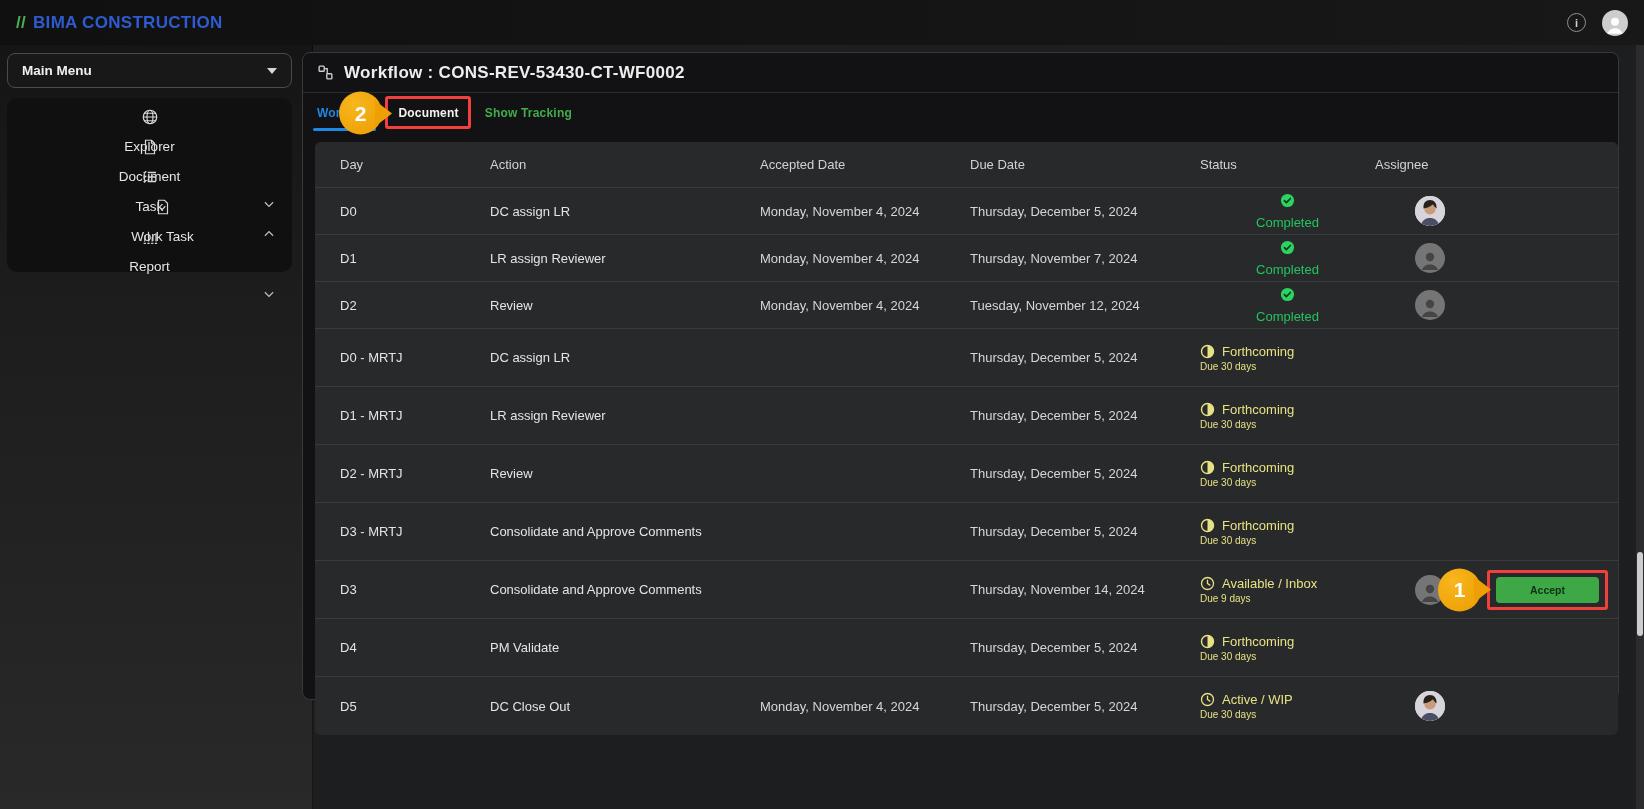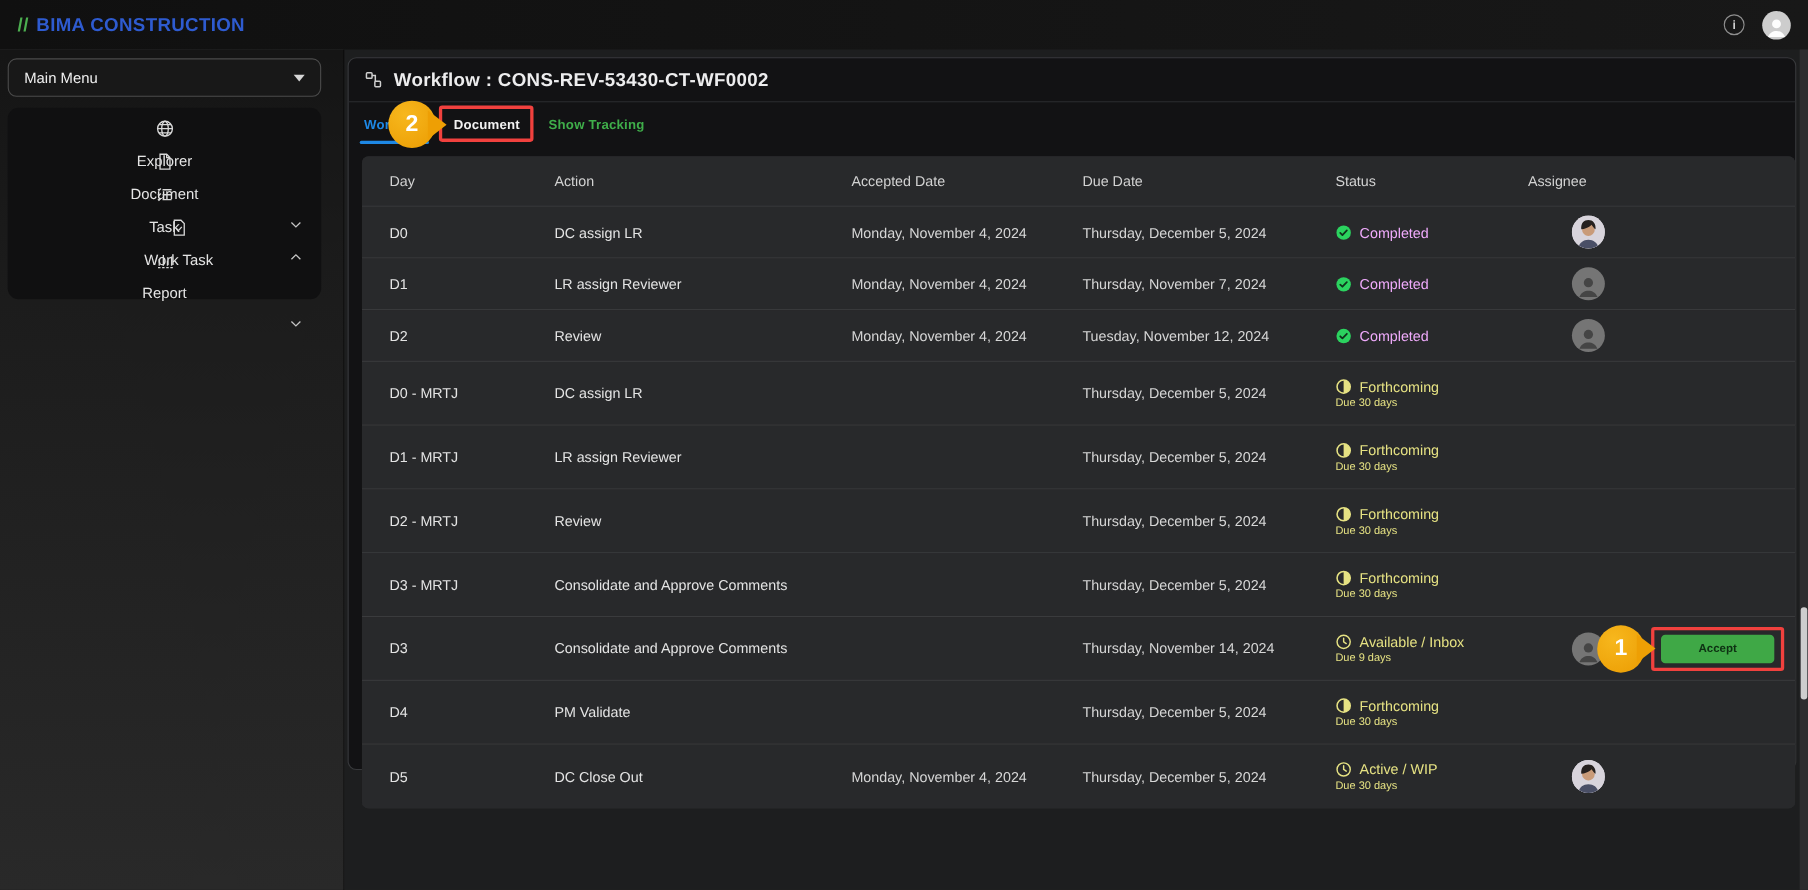--- a/index.html
+++ b/index.html
@@ -29,42 +29,42 @@
 
   
   .sidebar{
     position:absolute; left:0; top:45px; width:313px; height:764px;
     background:linear-gradient(180deg,#151515 0%,#1c1c1c 30%,#292929 100%);
     border-right:1px solid rgba(0,0,0,.45);
   }
   .menu-select{
     margin:8px 20px 10px 7px; height:35px; border:1px solid #4b4b4b; border-radius:8px;
     background:#181818; display:flex; align-items:center; padding:0 14px;
-    color:#f0f0f0; font-size:13.5px; cursor:pointer;
+    color:#f0f0f0; font-size:13.5px; cursor:pointer;font-weight:bold;
   }
   .menu-select .caret{
     margin-left:auto; width:0; height:0;
     border-left:5px solid transparent; border-right:5px solid transparent; border-top:6px solid #d6d6d6;
   }
   .menu-card{
     margin:0 20px 0 7px; background:#101011; border-radius:10px; padding:10px 0 14px 0;
   }
   .menu-item{
     height:30px; display:flex; align-items:center; gap:13px; padding:0 16px;
     color:#e5e5e5; font-size:13.5px; cursor:pointer;flex-direction:column;
   }
   .menu-item.indent{ padding-left:42px; }
   .menu-item .mi-icon{ width:18px; height:18px; color:#d8d8d8; display:flex; }
   .menu-item .mi-icon svg{ width:18px; height:18px; }
   .menu-item .chev{ margin-left:auto; color:#c4c4c4; display:flex; }
   .menu-item .chev svg{ width:14px; height:14px; }
 
   
   .panel{
-    position:absolute; left:316px; top:52px; width:1317px; height:648px;
+    position:absolute; left:302px; top:52px; width:1317px; height:648px;
     background:#121214; border:1px solid #38393c; border-radius:8px;
   }
   .panel-header{
     height:40px; display:flex; align-items:center; gap:10px; padding:0 14px;
     border-bottom:1px solid #2a2b2e;
   }
   .panel-header .wf-icon{ color:#cfcfcf; display:flex; }
   .panel-title{ color:#ededee; font-size:17px; font-weight:700; letter-spacing:.3px; }
 
   .tabs{
@@ -104,21 +104,21 @@
     padding-left:25px; align-items:center; background:#28292b;
   }
   .thead{ height:46px; color:#d2d2d2; font-size:13px; font-weight:500; border-bottom:1px solid #3a3b3d; }
   .trow{ min-height:47px; border-bottom:1px solid #3a3b3d; color:#e4e4e4; font-size:13px; }
   .trow.tall{ min-height:58px; }
   .trow:last-child{ border-bottom:none; }
   .cell-date{ color:#d6d6d6; }
   .cell-status{ display:flex; flex-direction:column; justify-content:center; gap:2px; }
   .status-main{ display:flex; align-items:center; gap:7px; font-weight:500; }
   .status-main svg{ width:15px; height:15px; flex:0 0 auto; }
-  .st-green{ color:#f0abfc; }
+  .st-green{ color:#22c55e;flex-direction:column; }
   .st-yellow{ color:#e6e283; }
   .status-due{ font-size:10px; color:#e6e283; }
   .cell-assignee{ display:flex; justify-content:center; }
   .row-avatar{ width:30px; height:30px; }
   .av-placeholder{ background:#757575; padding:4px 3px 0 3px; }
   .av-photo{ background:#d8d4dc; }
   .cell-action-btn{ position:relative; display:flex; align-items:center; height:100%; }
   .accept-box{ position:relative; border:3px solid #f1413e; border-radius:3px; padding:4px 6px; margin-left:2px; }
   .accept-btn{
     background:#3fa846; border:none; border-radius:4px; color:#0e3113;

